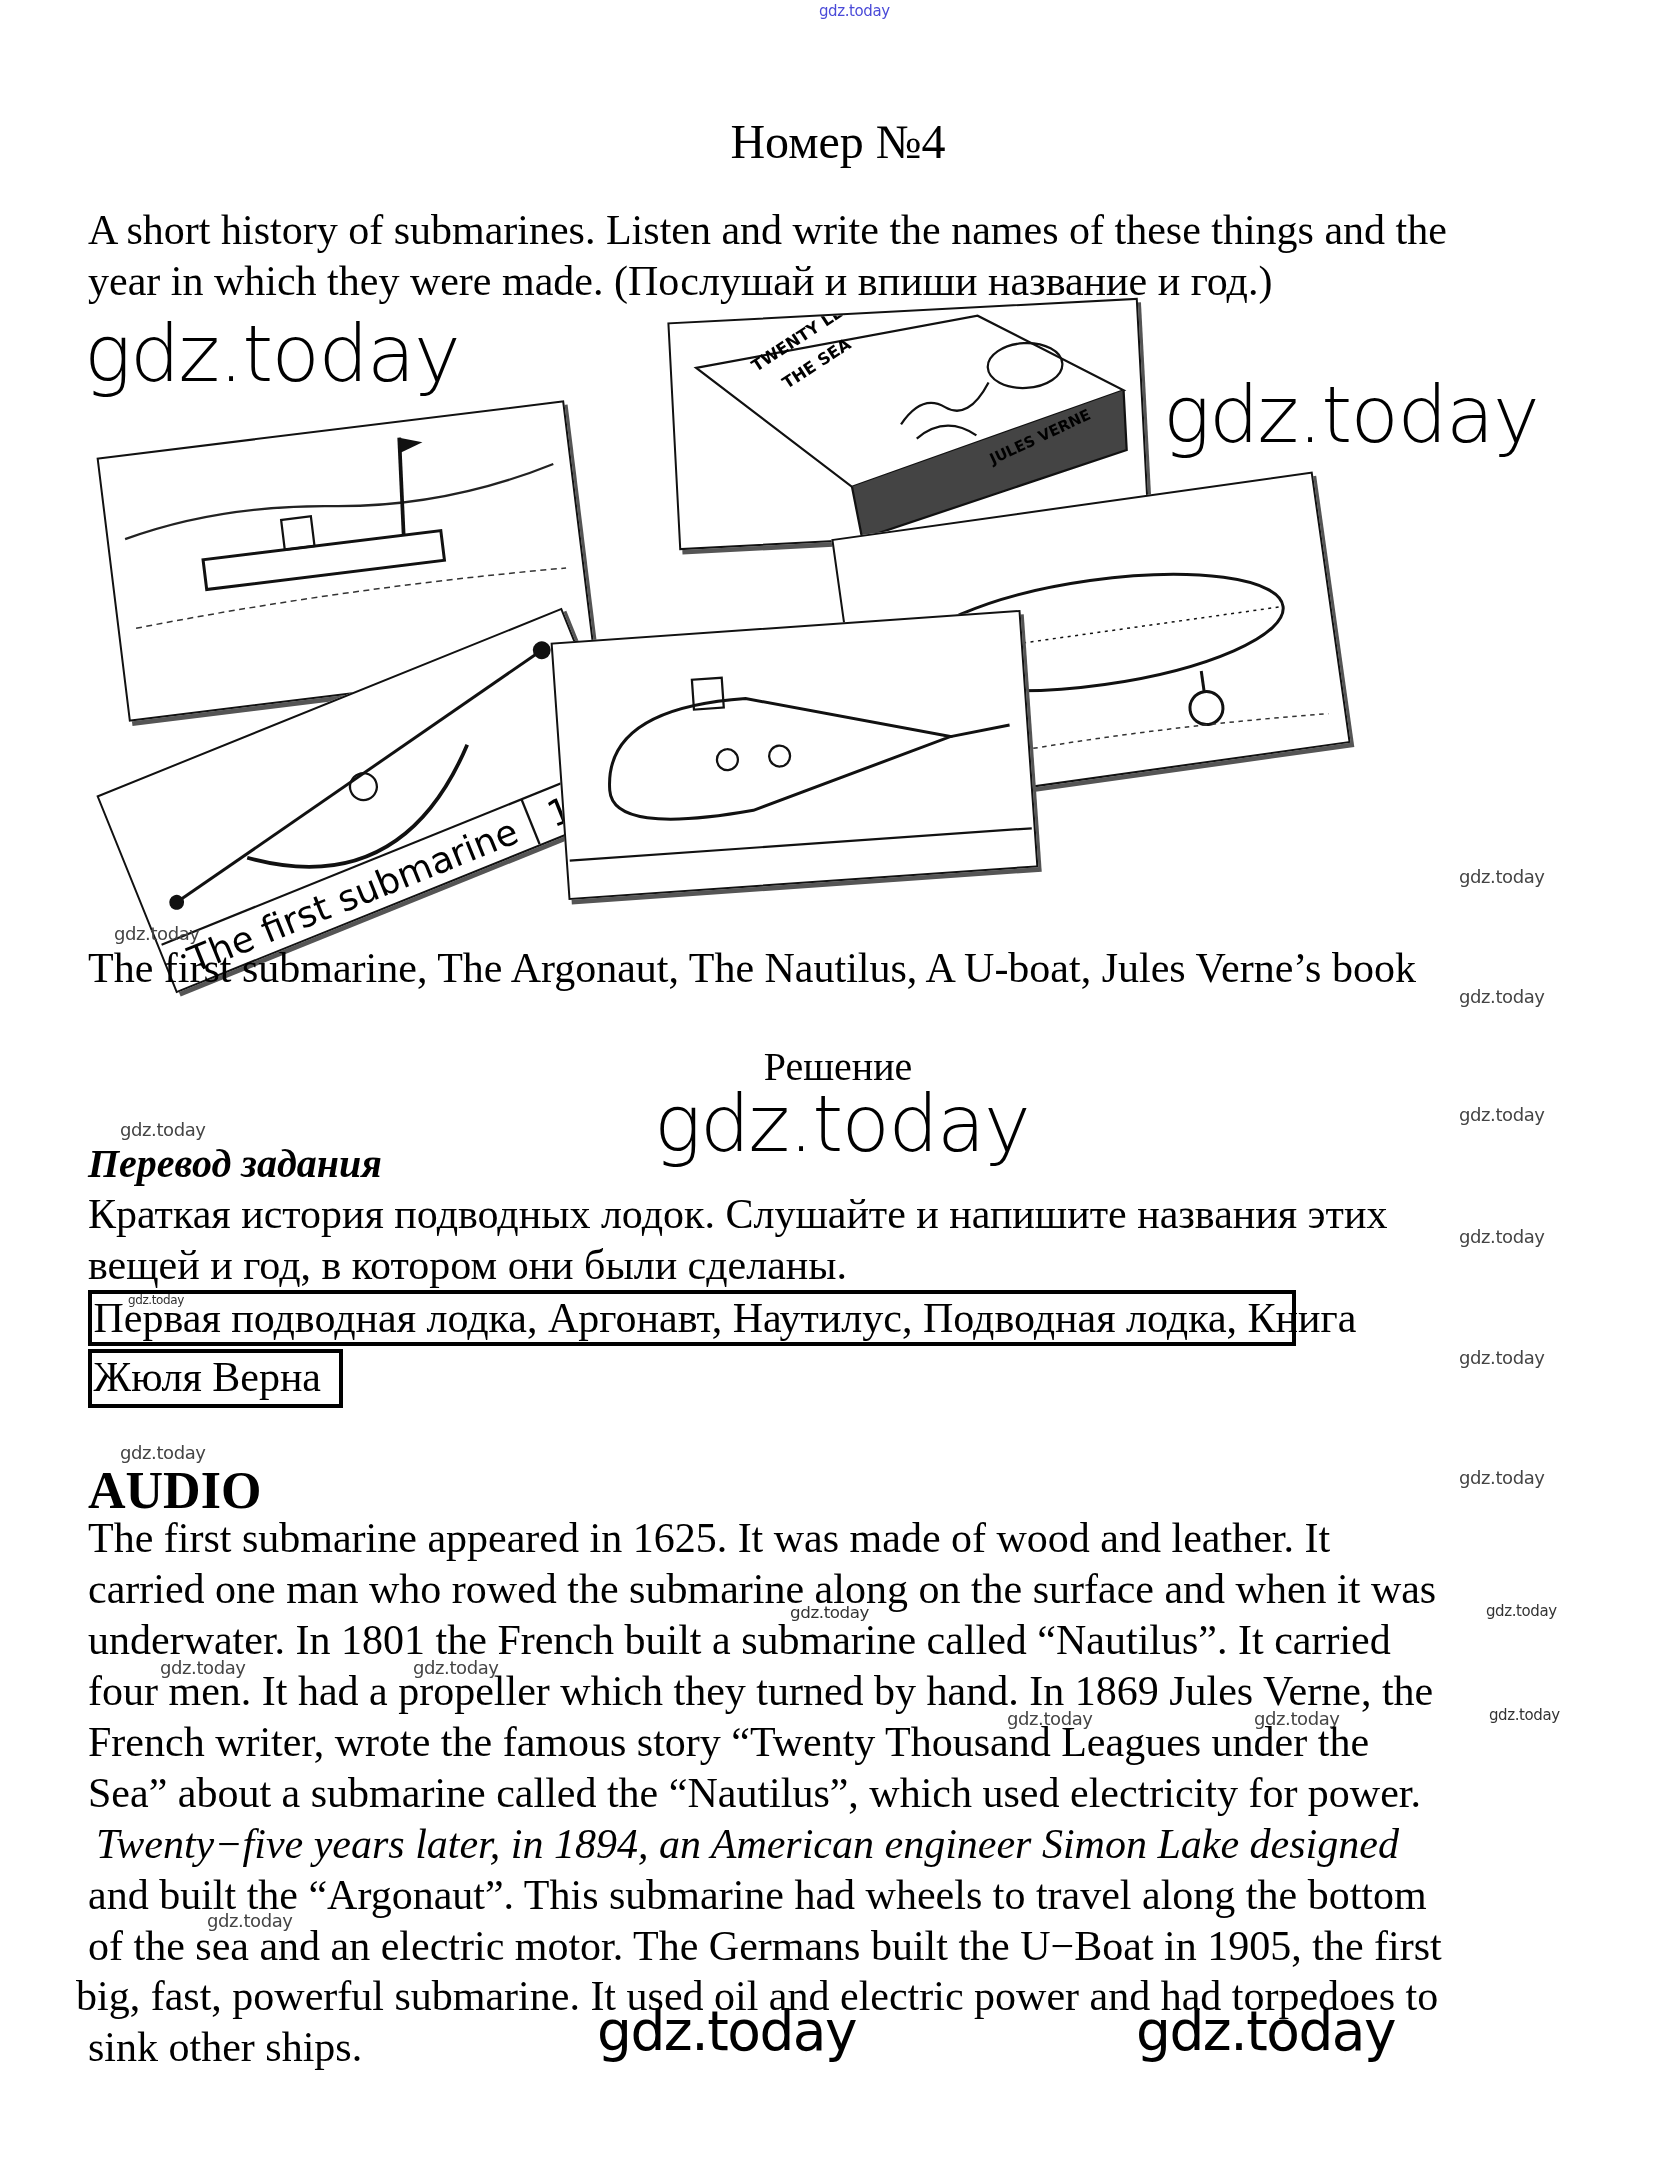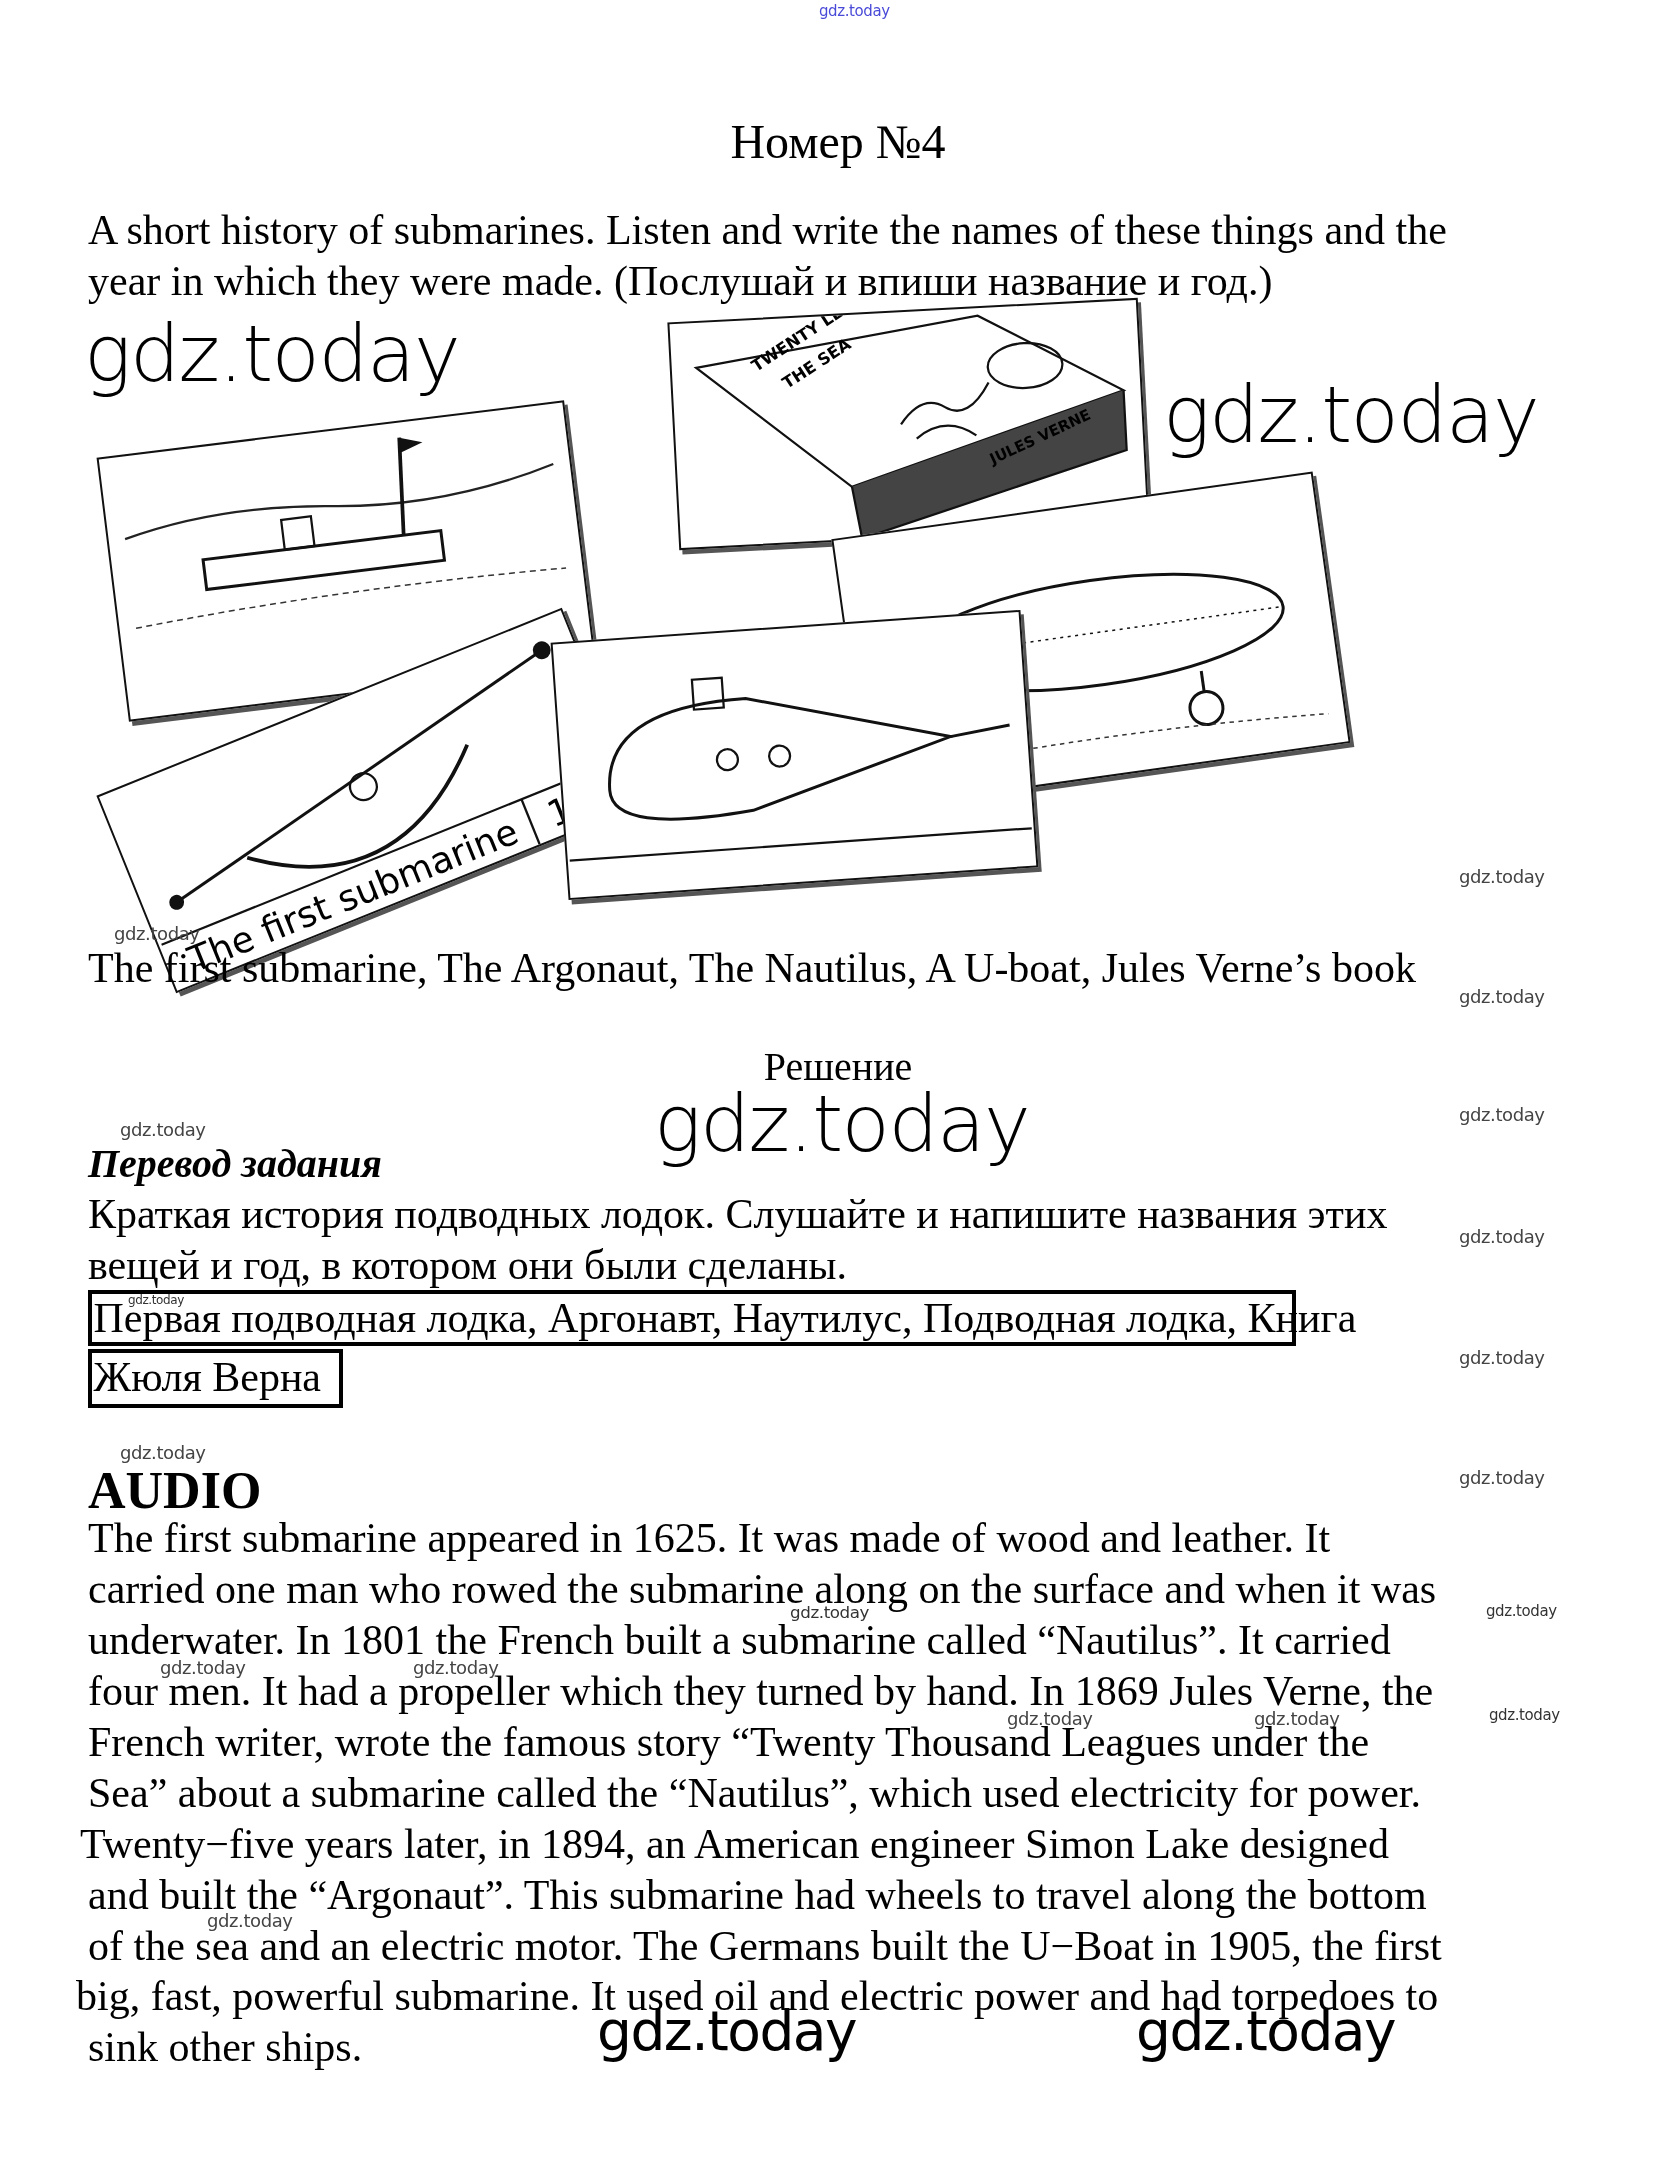--- a/index.html
+++ b/index.html
@@ -130,21 +130,21 @@
 <div class="wm" style="left:1486px; top:1602px; font-size:15px;">gdz.today</div>
 <div class="abs para" style="left:88px; top:1614px;">underwater. In 1801 the French built a submarine called “Nautilus”. It carried</div>
 <div class="wm wm-small" style="left:160px; top:1657px;">gdz.today</div>
 <div class="wm wm-small" style="left:413px; top:1657px;">gdz.today</div>
 <div class="abs para" style="left:88px; top:1665px;">four men. It had a propeller which they turned by hand. In 1869 Jules Verne, the</div>
 <div class="wm wm-small" style="left:1007px; top:1708px;">gdz.today</div>
 <div class="wm wm-small" style="left:1254px; top:1708px;">gdz.today</div>
 <div class="wm" style="left:1489px; top:1706px; font-size:15px;">gdz.today</div>
 <div class="abs para" style="left:88px; top:1716px;">French writer, wrote the famous story “Twenty Thousand Leagues under the</div>
 <div class="abs para" style="left:88px; top:1767px;">Sea” about a submarine called the “Nautilus”, which used electricity for power.</div>
-<div class="abs para" style="left:80px; top:1818px;">Twenty−five years later, in 1894, an American engineer Simon Lake designed</div>
+<div class="abs para" style="left:96px; top:1818px;font-style:italic;">Twenty−five years later, in 1894, an American engineer Simon Lake designed</div>
 <div class="abs para" style="left:88px; top:1869px;">and built the “Argonaut”. This submarine had wheels to travel along the bottom</div>
 <div class="wm wm-small" style="left:207px; top:1910px;">gdz.today</div>
 <div class="abs para" style="left:88px; top:1920px;">of the sea and an electric motor. The Germans built the U−Boat in 1905, the first</div>
 <div class="abs para" style="left:76px; top:1970px;">big, fast, powerful submarine. It used oil and electric power and had torpedoes to</div>
 <div class="abs para" style="left:88px; top:2021px;">sink other ships.</div>
 <div class="wm" style="left:597px; top:1999px; font-size:55px; color:#000; letter-spacing:-1.5px;">gdz.today</div>
 <div class="wm" style="left:1136px; top:1999px; font-size:55px; color:#000; letter-spacing:-1.5px;">gdz.today</div>
 
 
 </body></html>

